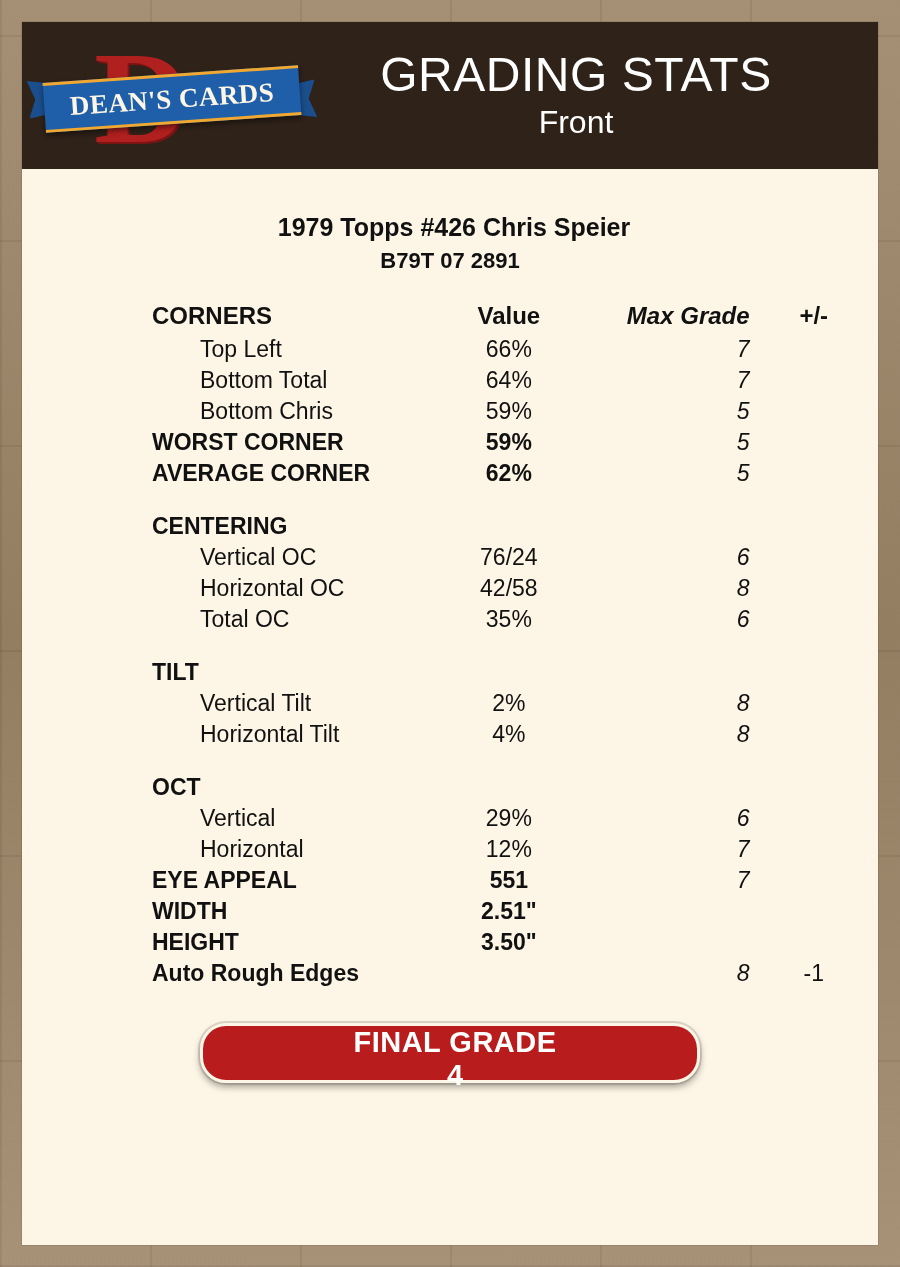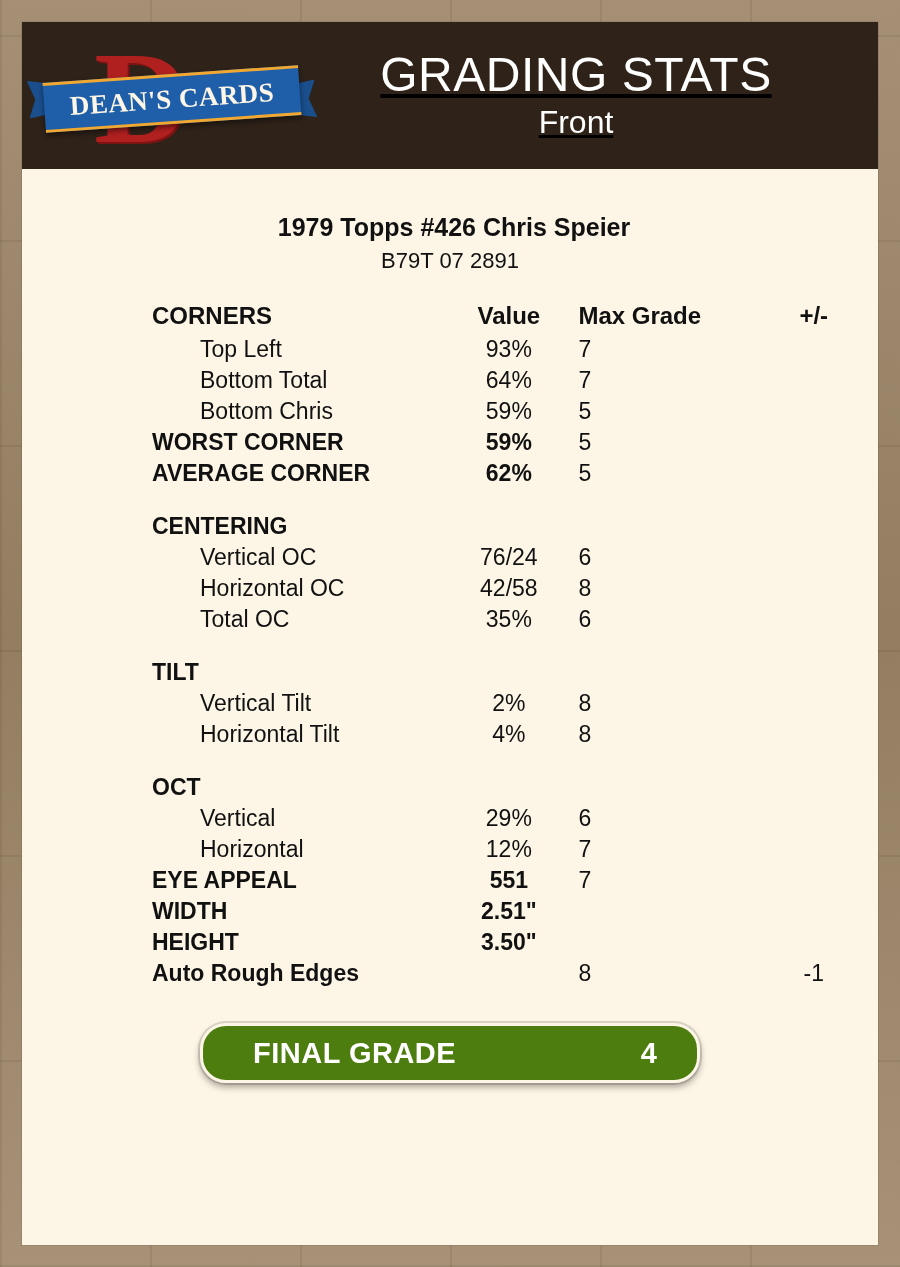--- a/index.html
+++ b/index.html
@@ -90,21 +90,20 @@
     background: #1a4e8c;
     transform: rotate(-4deg);
   }
   .logo-ribbon-l { left: 6px; clip-path: polygon(0 0, 100% 12%, 100% 88%, 0 100%, 28% 50%); }
   .logo-ribbon-r { left: 268px; clip-path: polygon(0 12%, 100% 0, 72% 50%, 100% 100%, 0 88%); }
 
   .header-titles {
     flex: 1;
     text-align: center;
     padding-right: 48px;
-    text-decoration: underline;
   }
   .header-title {
     color: #ffffff;
     font-size: 48px;
     font-weight: normal;
     letter-spacing: 0.5px;
     line-height: 1.05;
   }
   .header-sub {
     color: #ffffff;
@@ -122,57 +121,59 @@
     font-size: 25px;
     font-weight: bold;
     color: #111;
     margin: 18px 0 6px 8px;
   }
   .card-sub {
     text-align: center;
     font-size: 22px;
     color: #111;
     margin-bottom: 26px;
+    font-weight: bold;
   }
 
   table.stats {
     width: 100%;
     border-collapse: collapse;
     font-size: 23px;
     color: #111;
   }
   table.stats td {
     padding: 2px 0;
     vertical-align: baseline;
   }
   .c-label { width: 390px; padding-left: 130px !important; }
   .c-label.indent { padding-left: 178px !important; }
   .c-value { width: 130px; text-align: center; }
-  .c-max   { width: 160px; text-align: left; }
+  .c-max   { width: 160px; text-align: right; font-style: italic; }
   .c-pm    { width: 120px; text-align: center; }
 
   tr.head td { font-weight: bold; font-size: 24px; padding-bottom: 4px; }
   td.bold { font-weight: bold; }
   tr.spacer td { height: 22px; padding: 0; }
 
   .final-wrap {
     margin: 34px auto 0 auto;
     width: 500px;
     position: relative;
   }
   .final-bar {
-    background: #4d7c0f;
+    background: #b91c1c;
     border: 3px solid #fdf6e6;
     border-radius: 26px;
     height: 60px;
     display: flex;
     align-items: center;
     justify-content: space-between;
     padding: 0 40px 0 50px;
     box-shadow: 0 4px 7px rgba(0,0,0,0.35), 0 0 0 2px rgba(0,0,0,0.12);
+    flex-direction: column;
   }
   .final-label {
     color: #ffffff;
     font-size: 29px;
     font-weight: bold;
     letter-spacing: 0.5px;
   }
   .final-grade {
     color: #ffffff;
     font-size: 29px;
@@ -208,21 +209,21 @@
     <table class="stats">
       <tbody id="stats-body">
         <tr class="head">
           <td class="c-label">CORNERS</td>
           <td class="c-value">Value</td>
           <td class="c-max">Max Grade</td>
           <td class="c-pm">+/-</td>
         </tr>
       <tr>
             <td class="c-label indent">Top Left</td>
-            <td class="c-value">93%</td>
+            <td class="c-value">66%</td>
             <td class="c-max">7</td>
             <td class="c-pm"></td>
           </tr>
           <tr>
             <td class="c-label indent">Bottom Total</td>
             <td class="c-value">64%</td>
             <td class="c-max">7</td>
             <td class="c-pm"></td>
           </tr>
           <tr>

